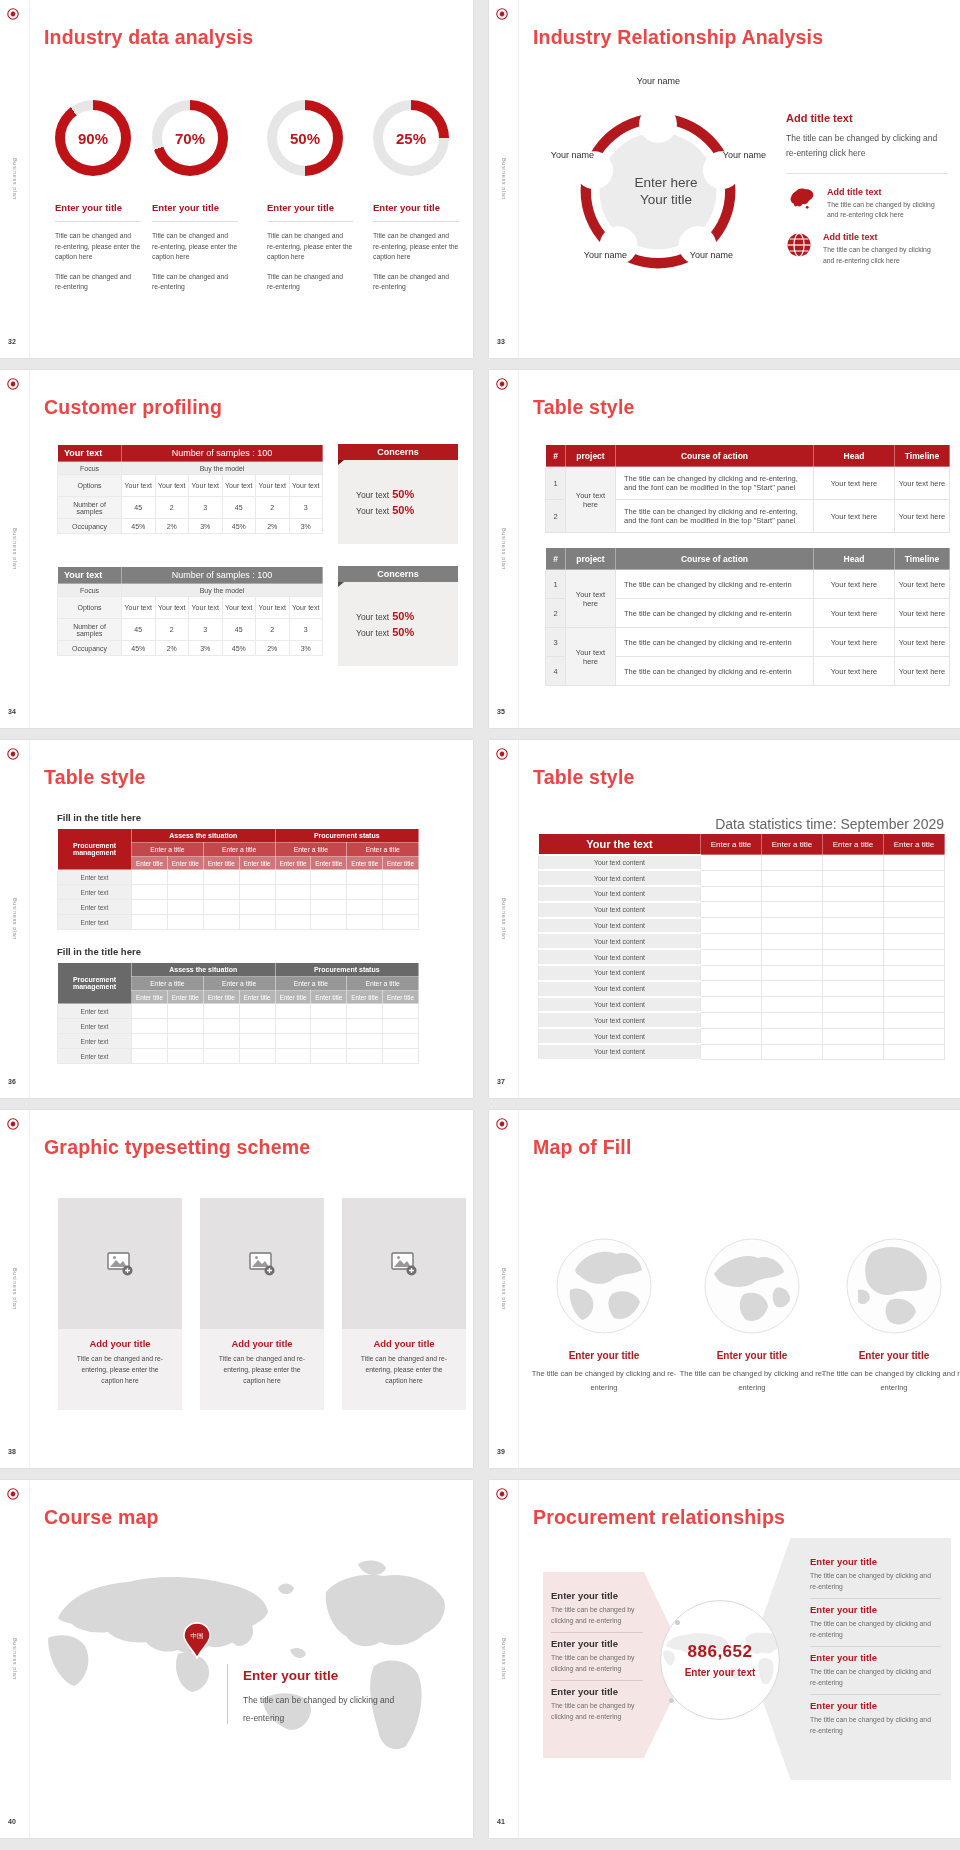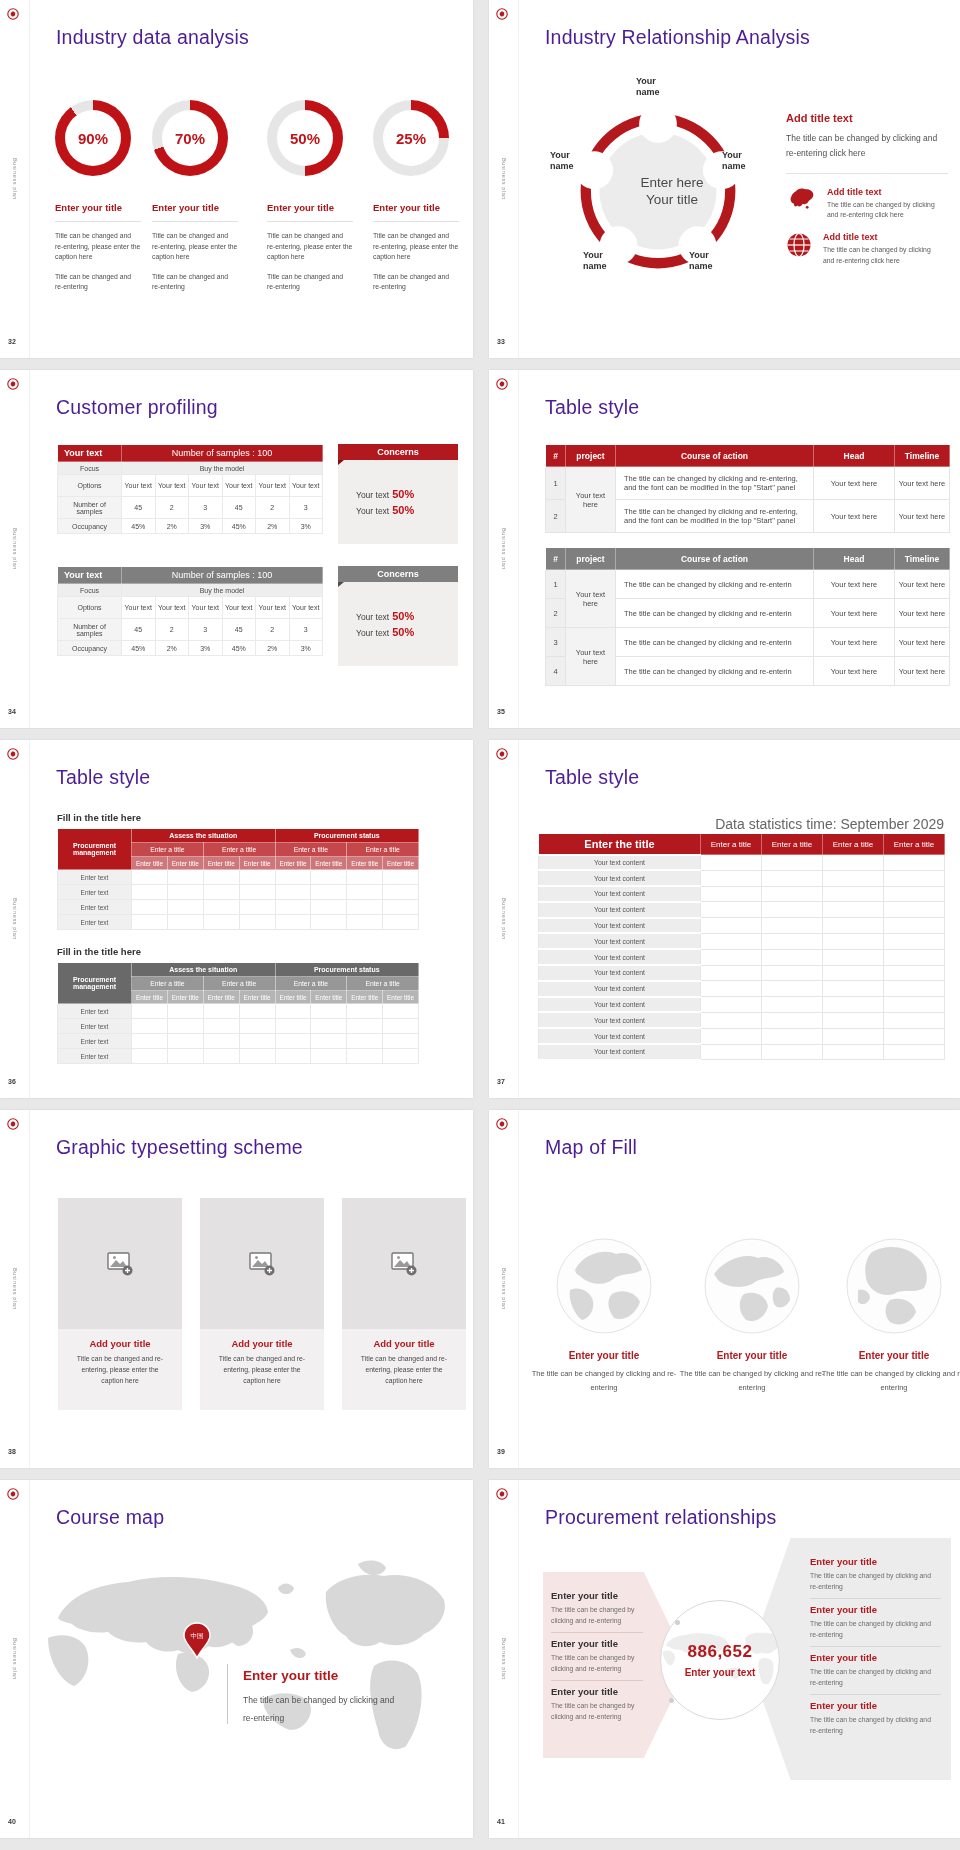--- a/index.html
+++ b/index.html
@@ -6,32 +6,32 @@
 html{background:#fff}
 body{width:960px;height:1850px;background:#e9e8e8;font-family:"Liberation Sans",sans-serif;color:#404040}
 .board{display:grid;grid-template-columns:473px 471px;grid-auto-rows:358px;column-gap:16px;row-gap:12px;padding-bottom:12px;background:#e9e8e8}
 .slide{position:relative;background:#fff;overflow:hidden;box-shadow:0 0 2px rgba(0,0,0,.10)}
 .abs{position:absolute}
 
 .rail{position:absolute;left:0;top:0;bottom:0;width:30px;border-right:1px solid #f1f1f1;z-index:6}
 .logo{position:absolute;left:7px;top:8px;width:12px;height:12px}
 .brand{position:absolute;left:50%;top:50%;transform:translate(-50%,-50%) ;writing-mode:vertical-rl;text-orientation:mixed;font-size:5.5px;color:#8f8f8f;letter-spacing:.6px;white-space:nowrap}
 .pagenum{position:absolute;left:8px;bottom:13px;font-size:7px;font-weight:bold;color:#3c3c3c;z-index:7}
-.title{position:absolute;left:56px;top:26px;font-size:19.5px;font-weight:400;color:#4c1d95;letter-spacing:.2px}
+.title{position:absolute;left:44px;top:26px;font-size:19.5px;font-weight:700;color:#ef4444;letter-spacing:.2px}
 .hr{border-top:1px solid #e3e3e3}
 
 .s32col{position:absolute;top:100px;width:90px}
 .donut{width:76px;height:76px;border-radius:50%;background:conic-gradient(#bf1217 calc(var(--p)*1%),#e7e6e6 0);position:relative;display:flex;align-items:center;justify-content:center}
 .donut::before{content:"";position:absolute;inset:10px;background:#fff;border-radius:50%}
 .donut .pct{position:relative;font-size:15px;font-weight:bold;color:#c01419}
 .rtitle{margin-top:26px;font-size:9.5px;font-weight:bold;color:#ab151b;padding-bottom:8px;border-bottom:1px solid #e0e0e0;width:86px}
 .cap{margin-top:9px;font-size:6.8px;line-height:1.55;color:#4e4e4e;width:86px}
 
-.s33name{position:absolute;width:44px;text-align:left;font-weight:bold;font-size:9px;line-height:1.2;color:#2e2e2e}
-.s33center{position:absolute;left:123px;top:175px;width:120px;text-align:center;font-size:13.5px;color:#4a4a4a;line-height:1.25;z-index:2}
+.s33name{position:absolute;width:44px;text-align:right;font-weight:normal;font-size:9px;line-height:1.2;color:#2e2e2e}
+.s33center{position:absolute;left:117px;top:175px;width:120px;text-align:center;font-size:13.5px;color:#4a4a4a;line-height:1.25;z-index:2}
 .h-red11{font-size:11px;font-weight:bold;color:#b3181d}
 .h-red9{font-size:9px;font-weight:bold;color:#b3181d}
 .p85{font-size:8.5px;color:#4f4f4f}
 .p7{font-size:6.8px;color:#5a5a5a;line-height:1.6;margin-top:3px}
 .s33item{display:flex;gap:11px;align-items:flex-start}
 
 .ctable{position:absolute;border-collapse:collapse;text-align:center;font-size:7px;color:#4a4a4a;table-layout:fixed}
 .ctable td{border:1px solid #eaeaea;background:#fff;padding:1px 2px;vertical-align:middle}
 .ctable .lab{background:#f5f4f4}
 .ctable tr.hd td{border-color:rgba(255,255,255,.35);color:#fff;font-size:9px}
@@ -610,21 +610,21 @@
   <table class="t37" style="top:93px">
     <colgroup>
           <col style="width:162px">
           <col style="width:61px">
           <col style="width:61px">
           <col style="width:61px">
           <col style="width:61px">
         </colgroup>
     <tbody>
           <tr class="hd" style="height:21px">
-            <td style="font-size:11px;font-weight:bold">Enter the title</td>
+            <td style="font-size:11px;font-weight:bold">Your the text</td>
             <td style="font-size:8px">Enter a title</td>
             <td style="font-size:8px">Enter a title</td>
             <td style="font-size:8px">Enter a title</td>
             <td style="font-size:8px">Enter a title</td>
           </tr>
     <tr style="height:15.8px">
             <td class="fc">Your text content</td>
             <td></td>
             <td></td>
             <td></td>

